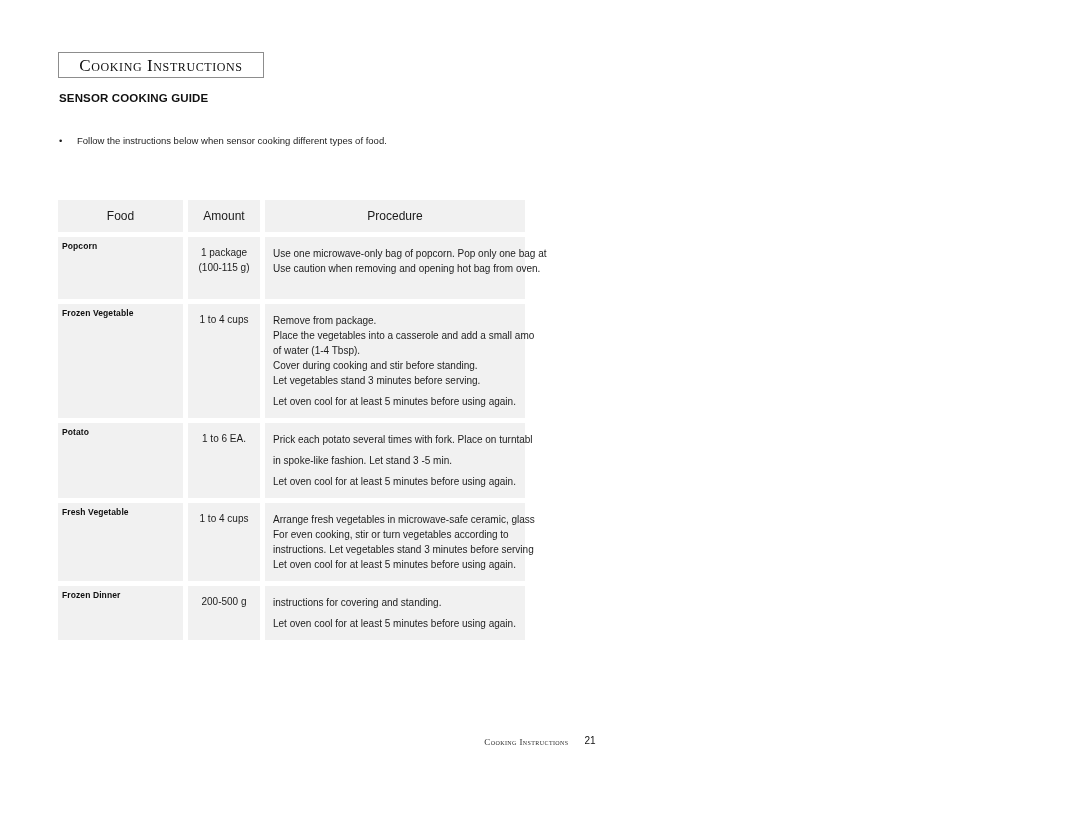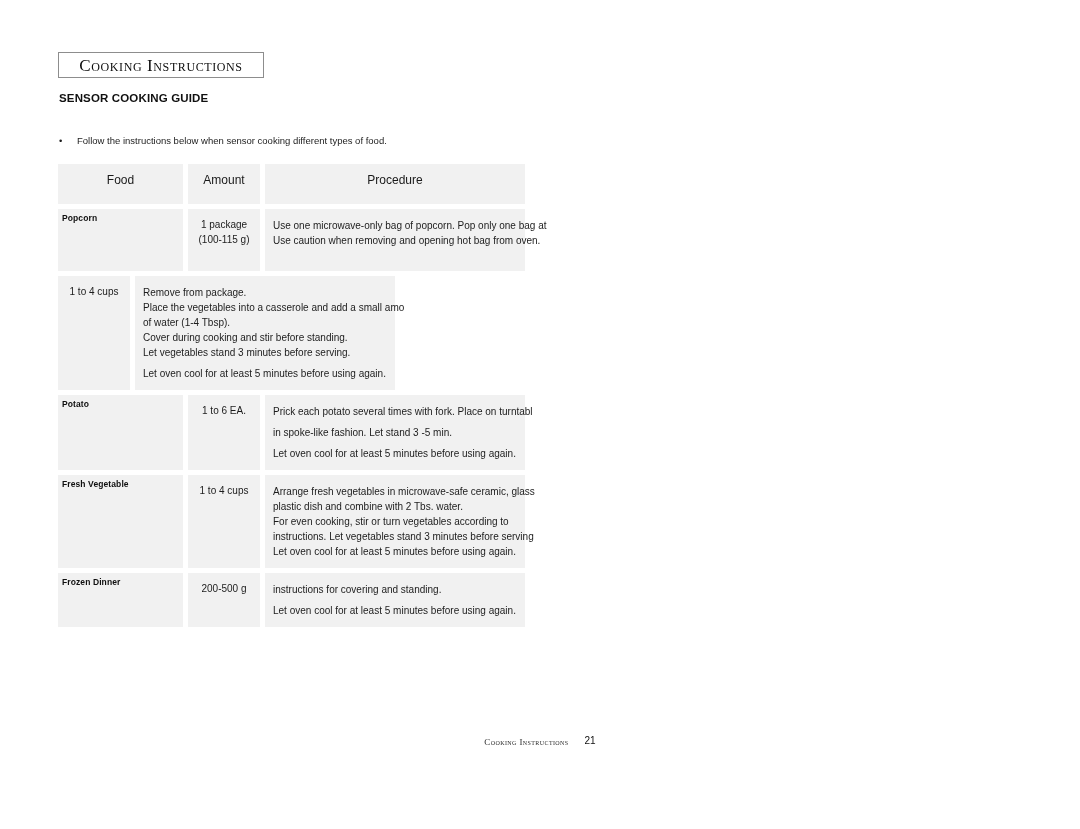--- a/index.html
+++ b/index.html
@@ -108,22 +108,23 @@
   .cell-proc {
     width: 260px;
     flex: 0 0 260px;
     padding: 9px 0 9px 8px;
     position: relative;
   }
 
   
   .header-row .cell {
     padding-top: 6px;
-    padding-bottom: 16px;
+    padding-bottom: 8px;
     text-align: center;
+    margin-top: 36px;
   }
   .header-row .cell-food,
   .header-row .cell-amount,
   .header-row .cell-proc {
     padding-left: 0;
     padding-right: 0;
   }
   .header-label {
     font-size: 12px;
     color: #1a1a1a;
@@ -220,20 +221,23 @@
         <div class="cell cell-amount">
           <div class="amount-line">1 package</div>
           <div class="amount-line">(100-115 g)</div>
         </div>
         <div class="cell cell-proc">
           <div class="proc-line">Use one microwave-only bag of popcorn. Pop only one bag at a t</div>
           <div class="proc-line">Use caution when removing and opening hot bag from oven.</div>
         </div>
       </div>
       <div class="table-row">
+        <div class="cell cell-food">
+          <div class="food-label">Frozen Vegetable</div>
+        </div>
         <div class="cell cell-amount">
           <div class="amount-line">1 to 4 cups</div>
         </div>
         <div class="cell cell-proc">
           <div class="proc-line">Remove from package.</div>
           <div class="proc-line">Place the vegetables into a casserole and add a small amo</div>
           <div class="proc-line">of water (1-4 Tbsp).</div>
           <div class="proc-line">Cover during cooking and stir before standing.</div>
           <div class="proc-line">Let vegetables stand 3 minutes before serving.</div>
           <div class="proc-line spaced">Let oven cool for at least 5 minutes before using again.</div>
@@ -254,21 +258,20 @@
       </div>
       <div class="table-row">
         <div class="cell cell-food">
           <div class="food-label">Fresh Vegetable</div>
         </div>
         <div class="cell cell-amount">
           <div class="amount-line">1 to 4 cups</div>
         </div>
         <div class="cell cell-proc">
           <div class="proc-line">Arrange fresh vegetables in microwave-safe ceramic, glass</div>
-          <div class="proc-line">plastic dish and combine with 2 Tbs. water.</div>
           <div class="proc-line">For even cooking, stir or turn vegetables according to</div>
           <div class="proc-line">instructions. Let vegetables stand 3 minutes before serving</div>
           <div class="proc-line">Let oven cool for at least 5 minutes before using again.</div>
         </div>
       </div>
       <div class="table-row">
         <div class="cell cell-food">
           <div class="food-label">Frozen Dinner</div>
         </div>
         <div class="cell cell-amount">

